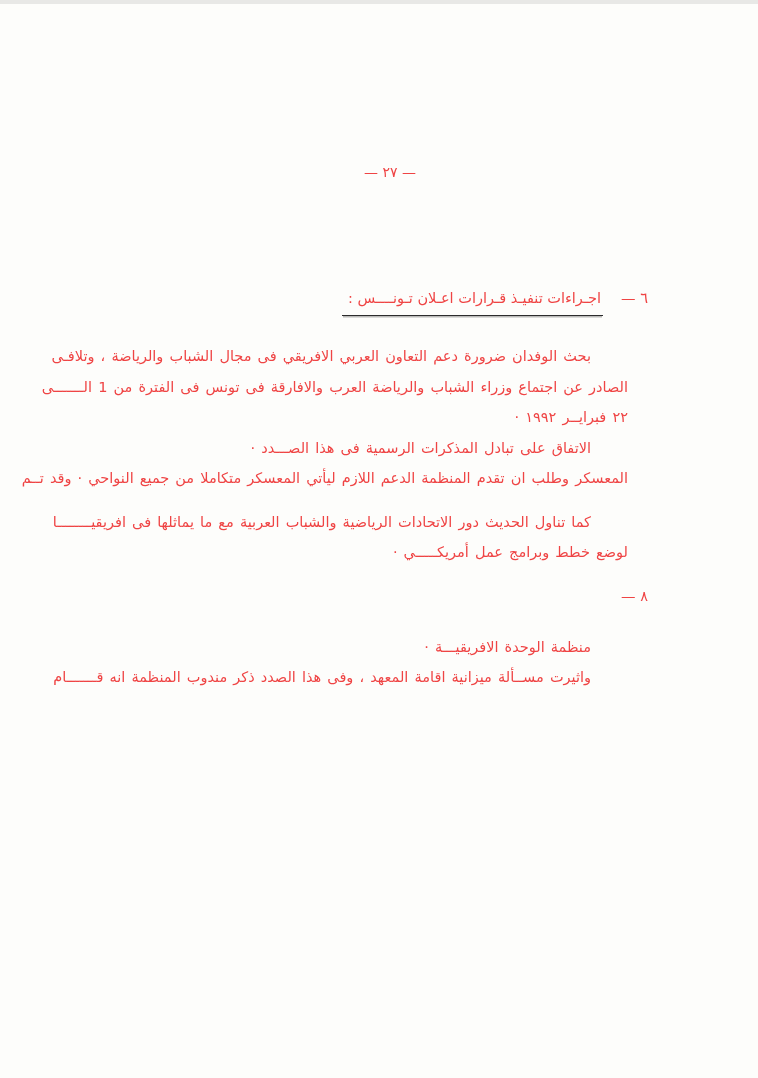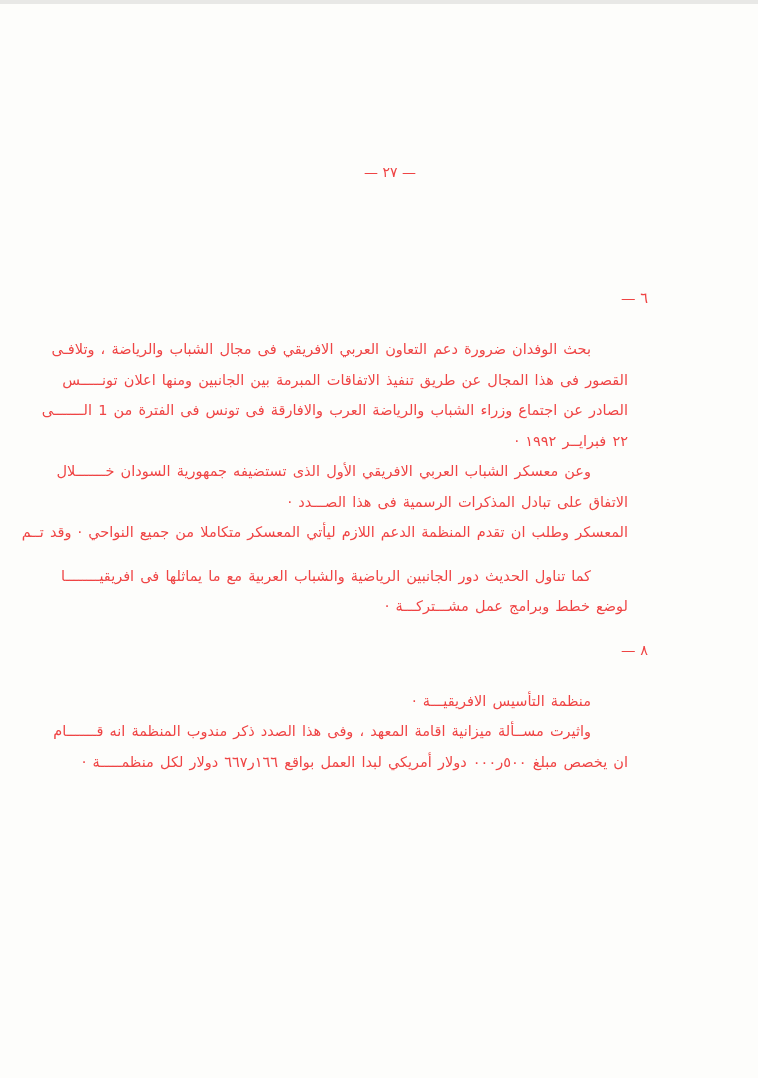--- a/index.html
+++ b/index.html
@@ -82,48 +82,46 @@
 <body>
 
 <div class="page">
 
   <div class="page-number">— ٢٧ —</div>
 
   <div class="content">
 
     <div class="sec-head">
       <span class="sec-marker">٦ —</span>
+      <span class="sec-title">اجـراءات تنفيـذ قـرارات اعـلان تـونــــس :</span>
     </div>
 
     <div class="section-body">
       <div class="para">
         <div class="line">بحث الوفدان ضرورة دعم التعاون العربي الافريقي فى مجال الشباب والرياضة ، وتلافـى</div>
-        <div class="line">القصور فى هذا المجال عن طريق تنفيذ الاتفاقات المبرمة بين الجانبين ومنها اعلان تونـــــس</div>
         <div class="line">الصادر عن اجتماع وزراء الشباب والرياضة العرب والافارقة فى تونس فى الفترة من 1 الـــــــى</div>
         <div class="line">٢٢ فبرايــر ١٩٩٢ ·</div>
       </div>
       <div class="para">
-        <div class="line">وعن معسكر الشباب العربي الافريقي الأول الذى تستضيفه جمهورية السودان خـــــــلال</div>
         <div class="line">الاتفاق على تبادل المذكرات الرسمية فى هذا الصـــدد ·</div>
         <div class="line">المعسكر وطلب ان تقدم المنظمة الدعم اللازم ليأتي المعسكر متكاملا من جميع النواحي · وقد تــم</div>
       </div>
       <div class="para gap-top">
-        <div class="line">كما تناول الحديث دور الجانبين الرياضية والشباب العربية مع ما يماثلها فى افريقيــــــــا</div>
-        <div class="line">لوضع خطط وبرامج عمل مشـــتركـــة ·</div>
+        <div class="line">كما تناول الحديث دور الاتحادات الرياضية والشباب العربية مع ما يماثلها فى افريقيــــــــا</div>
+        <div class="line">لوضع خطط وبرامج عمل أمريكـــــي ·</div>
       </div>
     </div>
 
     <div class="sec-head second">
       <span class="sec-marker">٨ —</span>
     </div>
 
     <div class="section-body">
       <div class="para">
-        <div class="line">منظمة التأسيس الافريقيـــة ·</div>
+        <div class="line">منظمة الوحدة الافريقيـــة ·</div>
       </div>
       <div class="para">
         <div class="line">واثيرت مســألة ميزانية اقامة المعهد ، وفى هذا الصدد ذكر مندوب المنظمة انه قـــــــام</div>
-        <div class="line">ان يخصص مبلغ ٥٠٠ر٠٠٠ دولار أمريكي لبدا العمل بواقع ١٦٦ر٦٦٧ دولار لكل منظمـــــة ·</div>
       </div>
     </div>
 
   </div>
 </div>
 
 </body></html>

